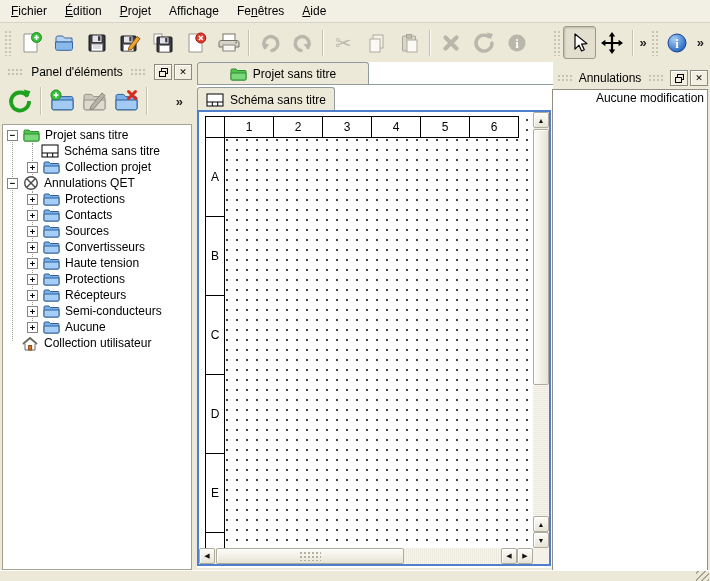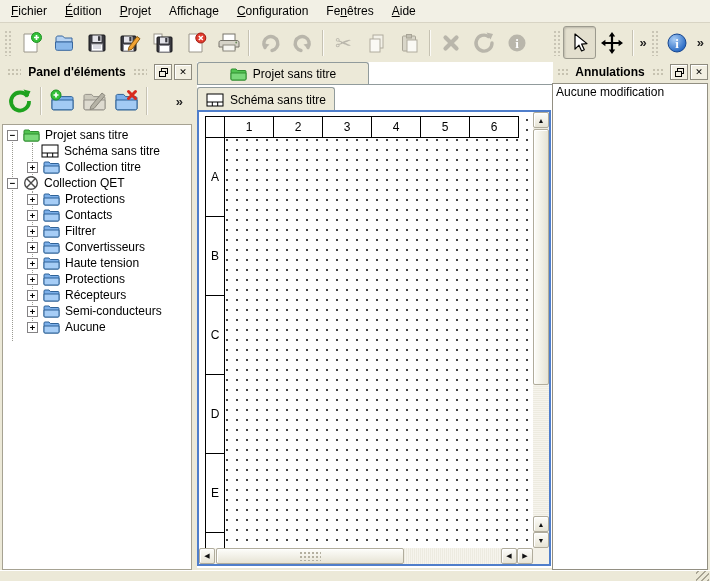--- a/index.html
+++ b/index.html
@@ -18,41 +18,41 @@
   .tbtn{width:31px;height:31px;display:flex;align-items:center;justify-content:center;flex:none;border:1px solid transparent;border-radius:3px;}
   .tbtn.checked{background:#e3dfce;border:1px solid #9c9a8e;box-shadow:inset 1px 1px 2px rgba(0,0,0,.18);}
   .sep{width:1px;height:26px;background:#c6c2b2;border-right:1px solid #fbfaf6;margin:0 3px;flex:none;}
   .chev{font-weight:bold;font-size:13px;color:#222;padding:0 3px;}
   .cut-glyph{font-size:20px;color:#b9b6ab;line-height:1;}
   
   .dock{position:absolute;}
   .dock-title{height:18px;display:flex;align-items:center;}
   .dock-title .texture{flex:1;height:8px;margin:0 5px;
         background-image:radial-gradient(#c6c2b0 1px,transparent 1.2px);background-size:4px 4px;}
-  .dock-title .ttl{padding:0 2px;white-space:nowrap;font-weight:bold;}
+  .dock-title .ttl{padding:0 2px;white-space:nowrap;}
   .dock-btn{width:16px;height:14px;border:1px solid #8e8b7e;background:#f2efe2;margin-left:2px;
             display:flex;align-items:center;justify-content:center;font-size:9px;line-height:1;box-shadow:inset 1px 1px 0 #fff;}
   
   .left-dock{left:2px;top:63px;width:190px;height:507px;display:flex;flex-direction:column;}
   .ptoolbar{height:40px;display:flex;align-items:center;padding:2px 2px;box-sizing:border-box;}
   .pbtn{width:32px;height:32px;display:flex;align-items:center;justify-content:center;flex:none;}
   .psep{width:1px;height:28px;background:#c6c2b2;border-right:1px solid #fbfaf6;margin:0 4px;}
   .filter-row{height:28px;display:flex;align-items:center;padding:0 6px;gap:7px;}
   .filter-input{width:96px;height:18px;border:1px solid #7f9db9;background:#fff;font:12px "Liberation Sans",sans-serif;padding:1px 3px;}
   .tree{flex:1;background:#fff;border:1px solid #a6a292;margin-top:3px;position:relative;padding-top:2px;overflow:hidden;}
   .trow{height:16px;display:flex;align-items:center;padding-left:4px;position:relative;}
   .trow.lvl1{padding-left:24px;}
   .exp{width:9px;height:9px;border:1px solid #848284;background:#fff;font:bold 9px/8px "DejaVu Sans Mono",monospace;
        text-align:center;margin-right:5px;flex:none;z-index:2;}
   .sp{width:14px;flex:none;}
   .tic{margin-right:5px;flex:none;z-index:2;}
   .guide{position:absolute;border-left:1px dotted #9a9a92;width:0;z-index:1;}
   
-  .right-dock{left:552px;top:63px;width:156px;height:507px;display:flex;flex-direction:column;}
-  .undo-list{flex:1;background:#fff;border:1px solid #928f82;margin-top:2px;padding:1px 3px;box-sizing:border-box;}
+  .right-dock{left:552px;top:69px;width:156px;height:507px;display:flex;flex-direction:column;}
+  .undo-list{flex:1;background:#fff;border:1px solid #928f82;margin-top:2px;padding:1px 3px;box-sizing:border-box;text-align:right;}
   
   .workspace{position:absolute;left:197px;top:62px;width:356px;height:506px;background:#fff;}
   .proj-tabbar{height:22px;border-bottom:1px solid #919b9c;display:flex;background:#fff;}
   .tab{background:#ece9d8;border:1px solid #919b9c;border-bottom:none;border-radius:3px 3px 0 0;
        display:flex;align-items:center;gap:6px;padding:0 8px;box-sizing:border-box;}
   .proj-tab{width:172px;justify-content:center;}
   .schema-tabrow{height:26px;display:flex;background:#fff;}
   .schema-tab{margin-top:2px;}
   
   .view{position:absolute;left:0;top:48px;width:354px;height:456px;border:2px solid #4f7ecb;box-sizing:border-box;background:#fff;}
@@ -88,21 +88,20 @@
            background-image:repeating-linear-gradient(315deg,#a8a494 0 1.5px,transparent 1.5px 4.5px);}
 </style>
 </head>
 <body>
 
 <div class="menubar">
   <span class="menu-item"><span></span><span class="key">F</span><span>ichier</span></span>
   <span class="menu-item"><span></span><span class="key">É</span><span>dition</span></span>
   <span class="menu-item"><span></span><span class="key">P</span><span>rojet</span></span>
   <span class="menu-item"><span>Afficha</span><span class="key">g</span><span>e</span></span>
-  <span class="menu-item"><span></span><span class="key">C</span><span>onfiguration</span></span>
   <span class="menu-item"><span>Fe</span><span class="key">n</span><span>êtres</span></span>
   <span class="menu-item"><span></span><span class="key">A</span><span>ide</span></span>
 </div>
 
 <div class="toolbar">
   <span class="handle"></span>
 
   <span class="tbtn">
       <svg width="24" height="24" viewBox="0 0 24 24">
         <path d="M5 3h9l4 4v14H5z" fill="#fff" stroke="#9a968a"></path>
@@ -316,29 +315,29 @@
           <path d="M1 9h16M6.3 9v4M11.7 9v4" stroke="#000" fill="none"></path>
         </svg>
       <span>Schéma sans titre</span>
     </div>
     <div class="trow lvl1">
       <span class="exp">+</span>
       <svg class="tic" width="17" height="14" viewBox="0 0 17 14">
           <path d="M1 3c0-.6.4-1 1-1h4l1.3 1.5H15c.6 0 1 .4 1 1V12c0 .6-.4 1-1 1H2a1 1 0 0 1-1-1z" fill="#7db0ea" stroke="#2f6398"></path>
           <path d="M1 6h15v6c0 .6-.4 1-1 1H2a1 1 0 0 1-1-1z" fill="#a6cdf6" stroke="#2f6398"></path>
         </svg>
-      <span>Collection titre</span>
+      <span>Collection projet</span>
     </div>
     <div class="trow">
       <span class="exp">−</span>
       <svg class="tic" width="16" height="16" viewBox="0 0 16 16">
           <circle cx="8" cy="8" r="6.3" fill="#fff" stroke="#4a4a4a" stroke-width="1.4"></circle>
           <path d="M3.8 3.8l8.4 8.4M12.2 3.8L3.8 12.2" stroke="#4a4a4a" stroke-width="1.4"></path>
         </svg>
-      <span>Collection QET</span>
+      <span>Annulations QET</span>
     </div>
     <div class="trow lvl1">
       <span class="exp">+</span>
       <svg class="tic" width="17" height="14" viewBox="0 0 17 14">
           <path d="M1 3c0-.6.4-1 1-1h4l1.3 1.5H15c.6 0 1 .4 1 1V12c0 .6-.4 1-1 1H2a1 1 0 0 1-1-1z" fill="#7db0ea" stroke="#2f6398"></path>
           <path d="M1 6h15v6c0 .6-.4 1-1 1H2a1 1 0 0 1-1-1z" fill="#a6cdf6" stroke="#2f6398"></path>
         </svg>
       <span>Protections</span>
     </div>
     <div class="trow lvl1">
@@ -348,21 +347,21 @@
           <path d="M1 6h15v6c0 .6-.4 1-1 1H2a1 1 0 0 1-1-1z" fill="#a6cdf6" stroke="#2f6398"></path>
         </svg>
       <span>Contacts</span>
     </div>
     <div class="trow lvl1">
       <span class="exp">+</span>
       <svg class="tic" width="17" height="14" viewBox="0 0 17 14">
           <path d="M1 3c0-.6.4-1 1-1h4l1.3 1.5H15c.6 0 1 .4 1 1V12c0 .6-.4 1-1 1H2a1 1 0 0 1-1-1z" fill="#7db0ea" stroke="#2f6398"></path>
           <path d="M1 6h15v6c0 .6-.4 1-1 1H2a1 1 0 0 1-1-1z" fill="#a6cdf6" stroke="#2f6398"></path>
         </svg>
-      <span>Filtrer</span>
+      <span>Sources</span>
     </div>
     <div class="trow lvl1">
       <span class="exp">+</span>
       <svg class="tic" width="17" height="14" viewBox="0 0 17 14">
           <path d="M1 3c0-.6.4-1 1-1h4l1.3 1.5H15c.6 0 1 .4 1 1V12c0 .6-.4 1-1 1H2a1 1 0 0 1-1-1z" fill="#7db0ea" stroke="#2f6398"></path>
           <path d="M1 6h15v6c0 .6-.4 1-1 1H2a1 1 0 0 1-1-1z" fill="#a6cdf6" stroke="#2f6398"></path>
         </svg>
       <span>Convertisseurs</span>
     </div>
     <div class="trow lvl1">
@@ -397,20 +396,29 @@
         </svg>
       <span>Semi-conducteurs</span>
     </div>
     <div class="trow lvl1">
       <span class="exp">+</span>
       <svg class="tic" width="17" height="14" viewBox="0 0 17 14">
           <path d="M1 3c0-.6.4-1 1-1h4l1.3 1.5H15c.6 0 1 .4 1 1V12c0 .6-.4 1-1 1H2a1 1 0 0 1-1-1z" fill="#7db0ea" stroke="#2f6398"></path>
           <path d="M1 6h15v6c0 .6-.4 1-1 1H2a1 1 0 0 1-1-1z" fill="#a6cdf6" stroke="#2f6398"></path>
         </svg>
       <span>Aucune</span>
+    </div>
+    <div class="trow">
+      <span class="sp"></span>
+      <svg class="tic" width="18" height="15" viewBox="0 0 18 15">
+          <path d="M2 8 9 2l7 6" fill="none" stroke="#6a675c" stroke-width="1.8"></path>
+          <path d="M4 8v6h10V8" fill="#fff" stroke="#6a675c"></path>
+          <rect x="7.6" y="9.5" width="3" height="4.5" fill="#d07820" stroke="#8a4a10"></rect>
+        </svg>
+      <span>Collection utilisateur</span>
     </div>
   </div>
 </div>
 
 <div class="workspace">
   <div class="proj-tabbar">
     <div class="tab proj-tab">
       <svg width="17" height="14" viewBox="0 0 17 14">
           <path d="M1 3c0-.6.4-1 1-1h4l1.3 1.5H15c.6 0 1 .4 1 1V12c0 .6-.4 1-1 1H2a1 1 0 0 1-1-1z" fill="#52c452" stroke="#2e8e2e"></path>
           <path d="M1 6h15v6c0 .6-.4 1-1 1H2a1 1 0 0 1-1-1z" fill="#7ad87a" stroke="#2e8e2e"></path>

